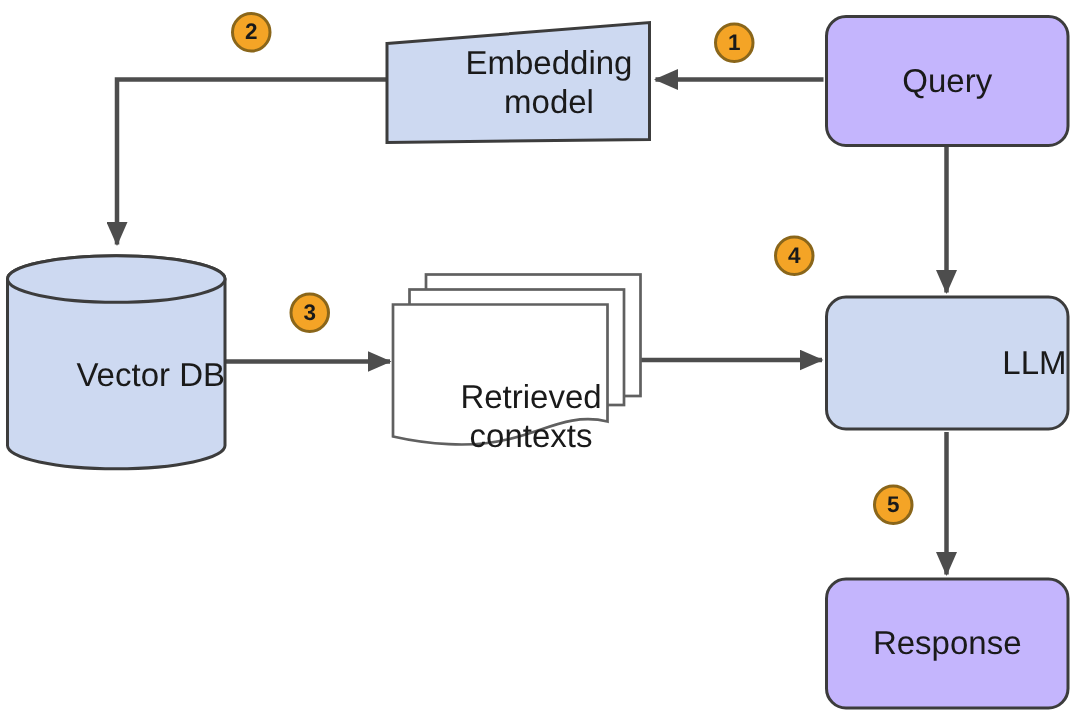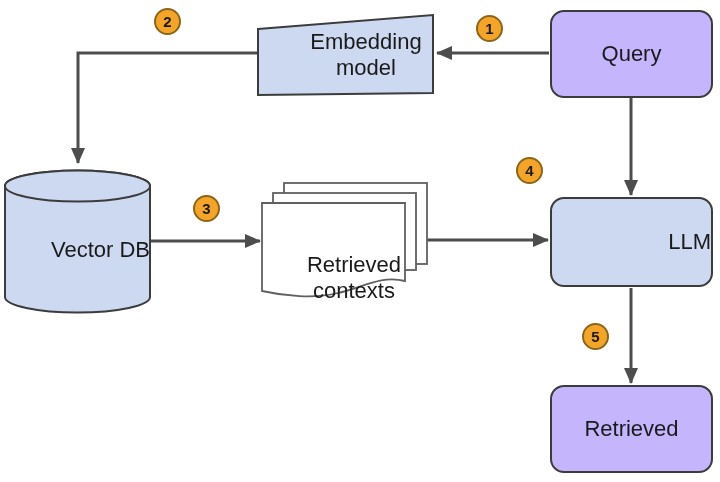--- a/index.html
+++ b/index.html
@@ -111,21 +111,21 @@
 
   <div class="node rounded" style="left:550px; top:10px; width:163px; height:88px;">
     <span>Query</span>
   </div>
 
   <div class="node rounded blue" style="left:550px; top:197px; width:163px; height:90px;justify-content:flex-end;">
     <span>LLM</span>
   </div>
 
   <div class="node rounded" style="left:550px; top:385px; width:163px; height:88px;">
-    <span>Retrieved</span>
+    <span>Response</span>
   </div>
 
   <div class="node label-only" style="left:258px; top:14px; width:175px; height:82px;">
     <span class="label-narrow">Embedding model</span>
   </div>
 
   <div class="node label-only vdb-pad" style="left:5px; top:171px; width:145px; height:142px;">
     <span>Vector DB</span>
   </div>
 

